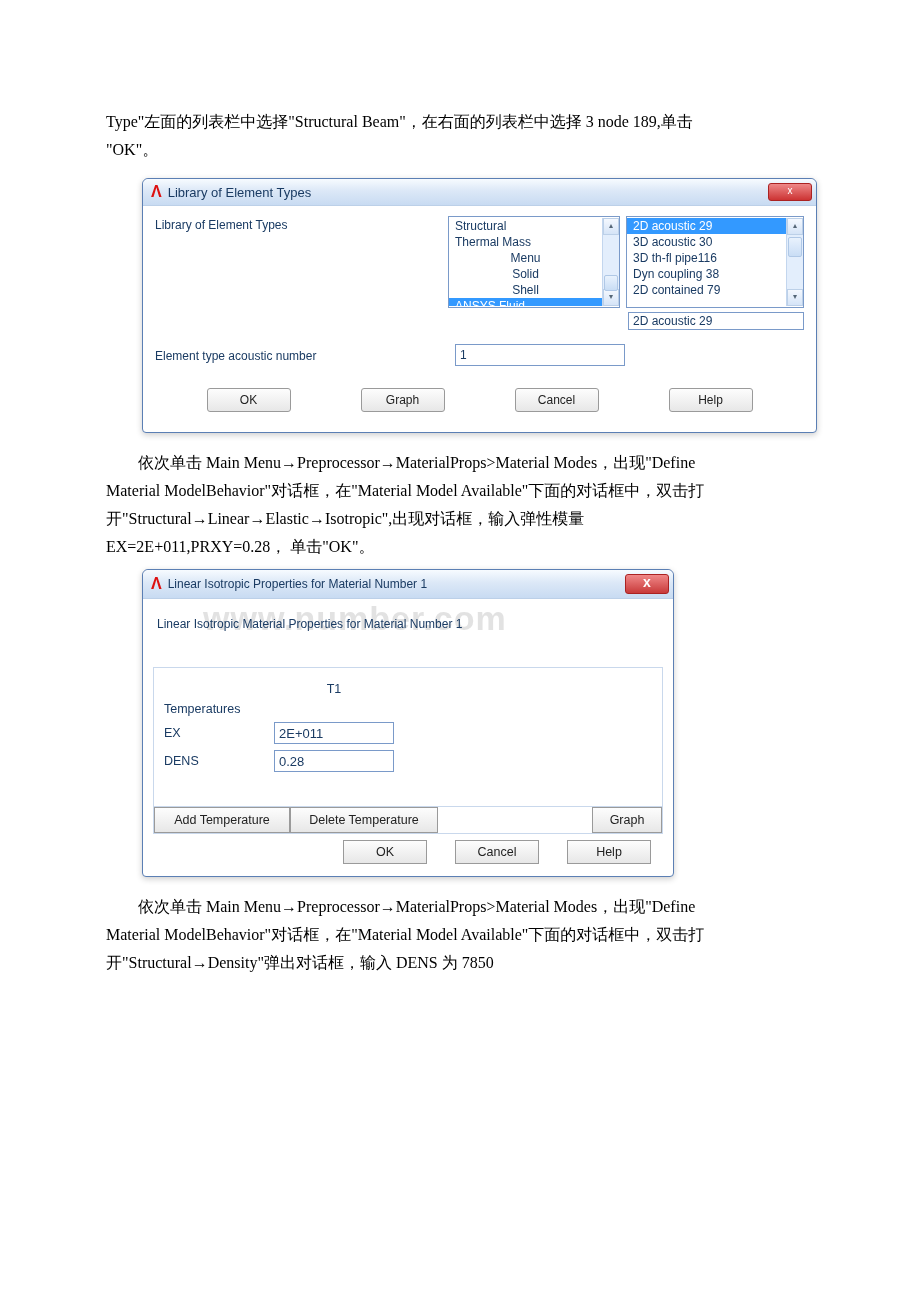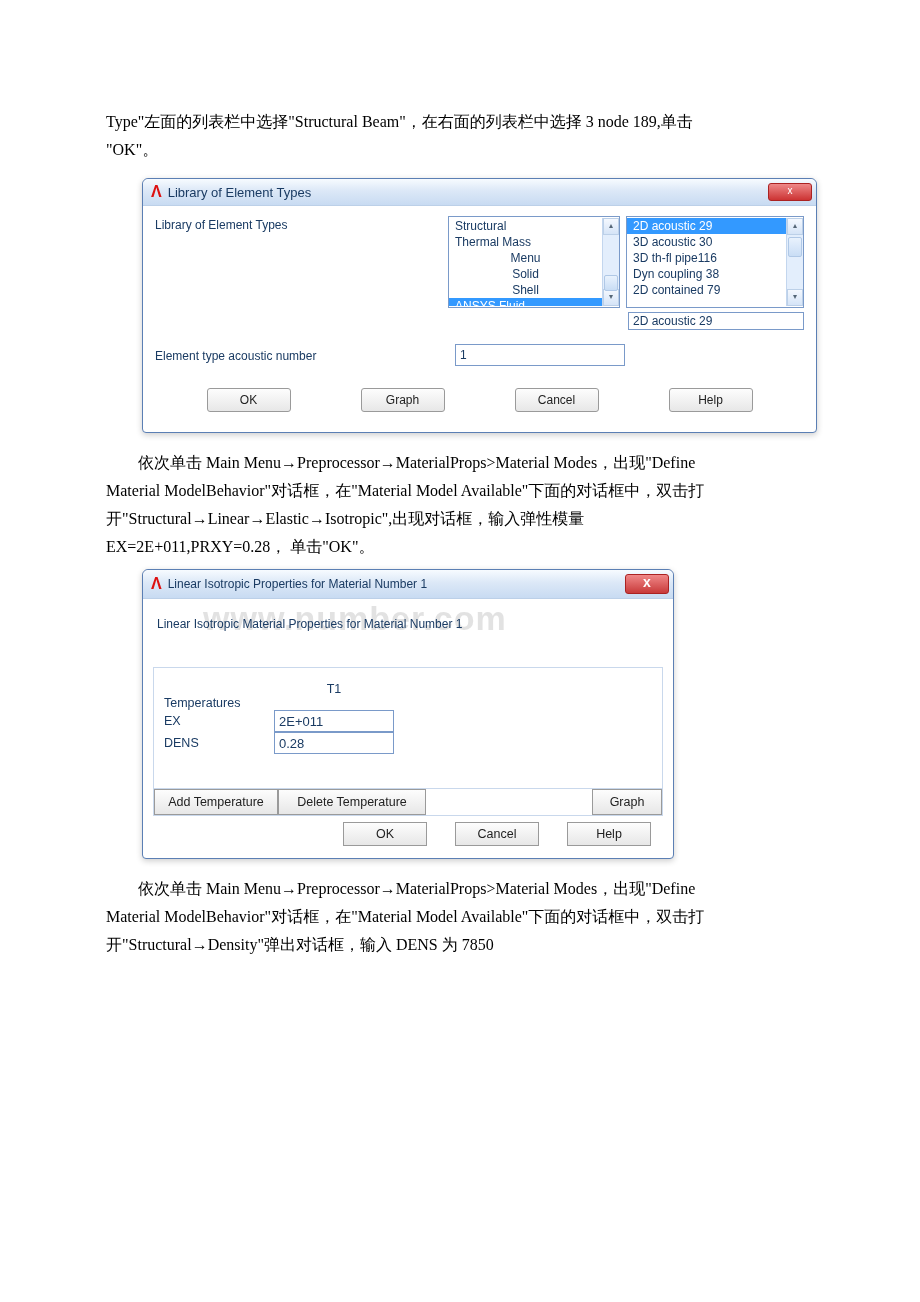--- a/index.html
+++ b/index.html
@@ -231,21 +231,21 @@
   }
   .inner-panel {
     border: 1px solid #c9d8ec;
     background: #fff;
     margin-top: 18px;
     padding: 0;
   }
   .grid {
     display: grid;
     grid-template-columns: 110px 120px;
-    row-gap: 0;
+    row-gap: 6px;
     padding: 14px 10px 34px 10px;
     align-items: center;
   }
   .grid .hdr {
     text-align: center;
     color: #1a3b63;
   }
   .grid .lbl {
     color: #1a3b63;
   }
@@ -263,21 +263,21 @@
     border-top: 1px solid #c9d8ec;
   }
   .btnrow1 .bt {
     border: 1px solid #9a9a9a;
     background: linear-gradient(#fdfdfd,#e7e7e7);
     height: 26px;
     font-size: 12.5px;
     color: #222;
     font-family: inherit;
   }
-  .bt-add { width: 124px; }
+  .bt-add { width: 136px; }
   .bt-del { width: 148px; }
   .bt-graph { width: 70px; }
   .btnrow1 .gap { flex: 1; }
   .btnrow2 {
     display: flex;
     justify-content: flex-end;
     gap: 28px;
     padding: 6px 12px 4px 0;
   }
   .btnrow2 .bt2 {

